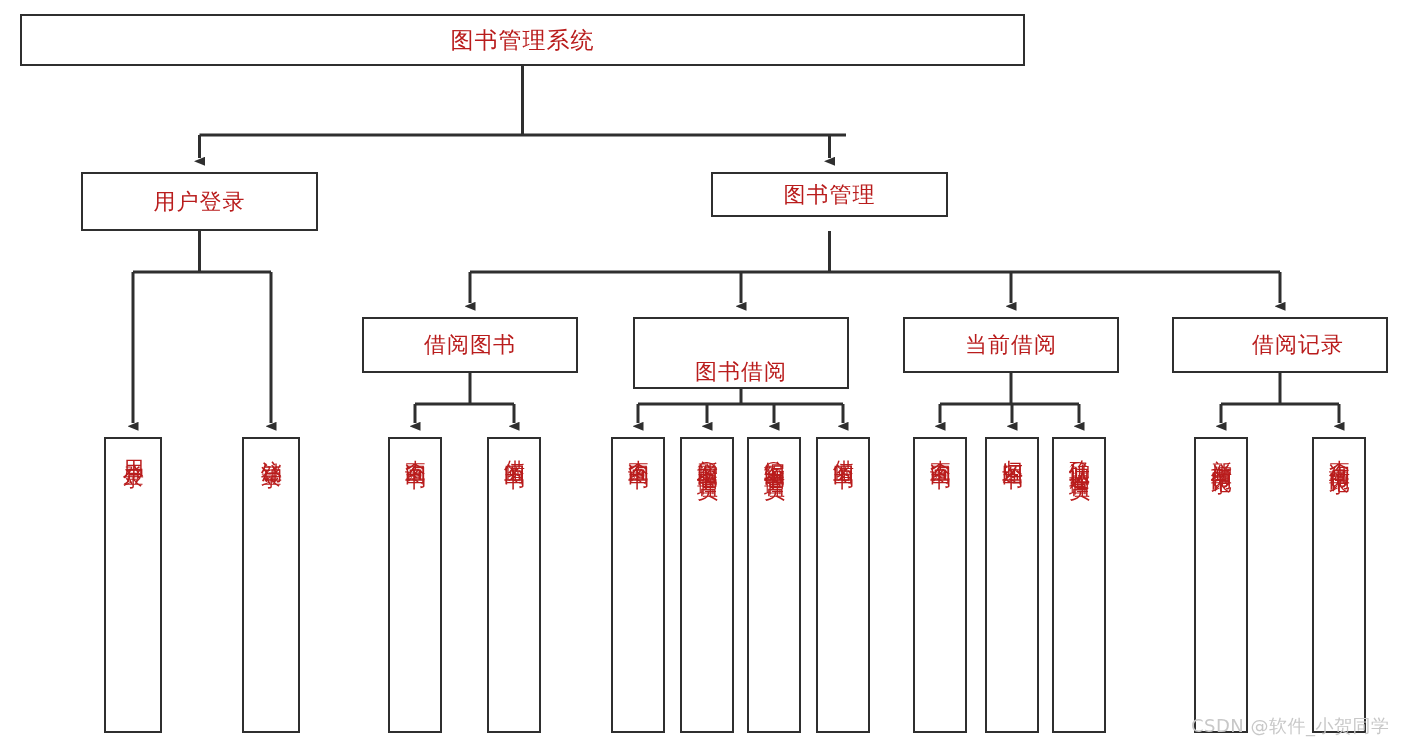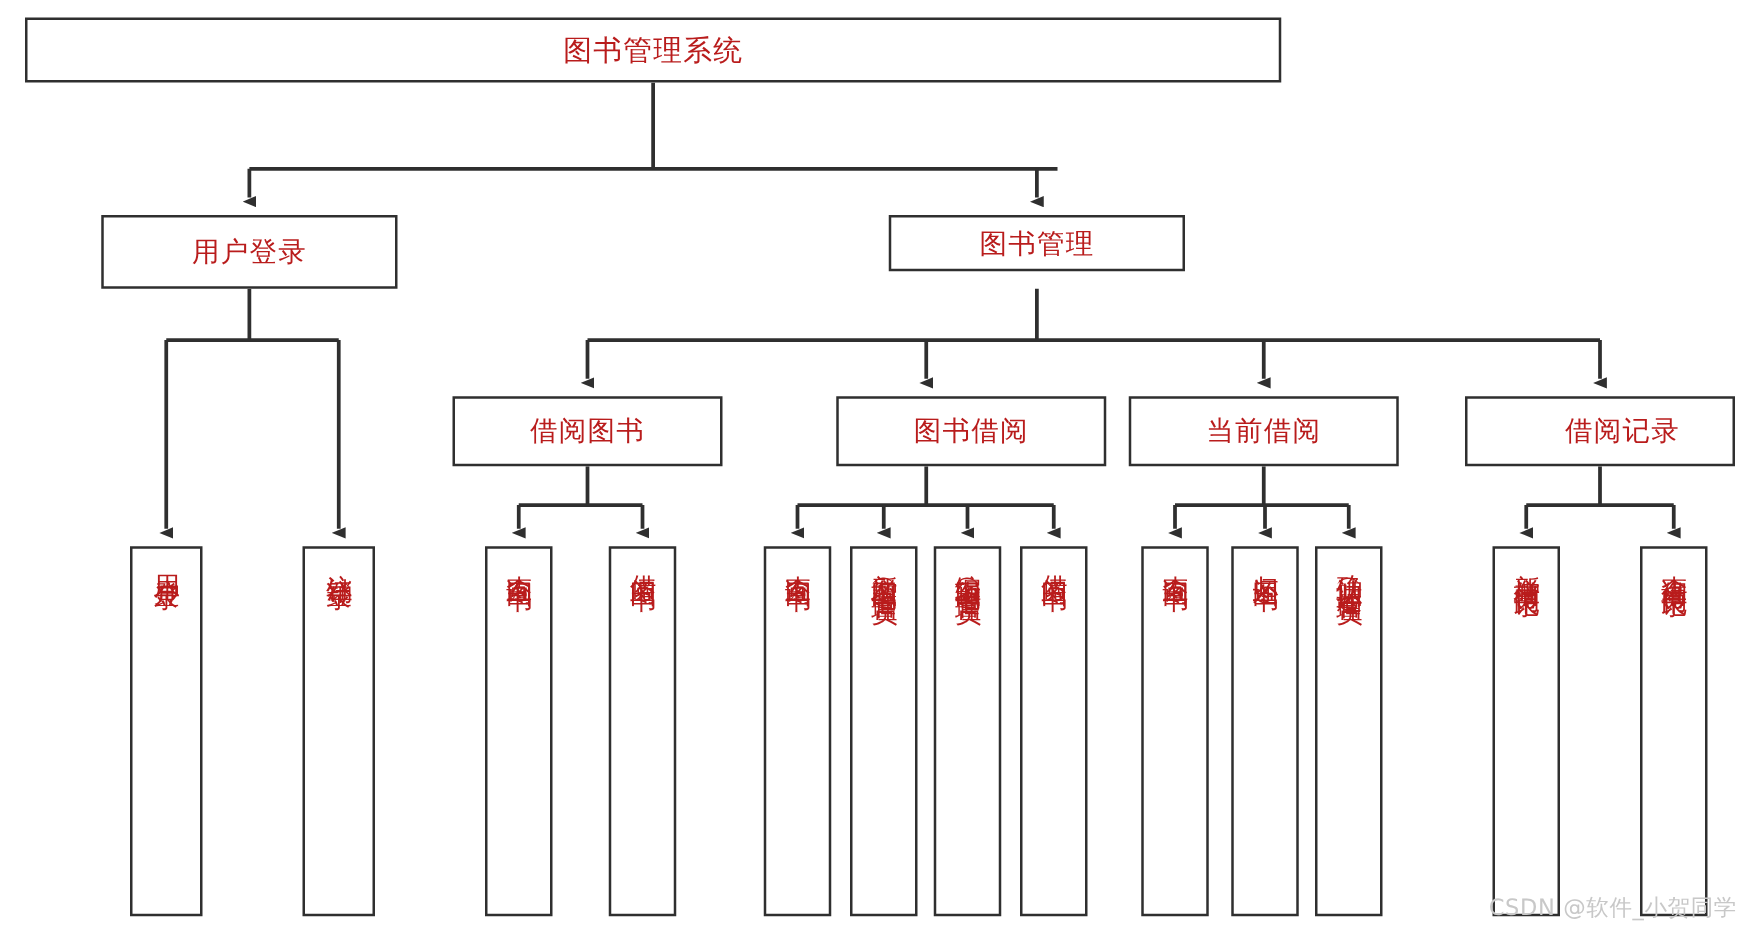--- a/index.html
+++ b/index.html
@@ -131,21 +131,21 @@
   <div class="node lvl1" style="left:81px;top:172px;width:237px;height:59px;">
     <span class="htext">用户登录</span>
   </div>
   <div class="node lvl1" style="left:711px;top:172px;width:237px;height:45px;">
     <span class="htext">图书管理</span>
   </div>
 
   <div class="node lvl2" style="left:362px;top:317px;width:216px;height:56px;">
     <span class="htext">借阅图书</span>
   </div>
-  <div class="node lvl2" style="left:669px;top:317px;width:216px;height:56px;">
+  <div class="node lvl2" style="left:633px;top:317px;width:216px;height:72px;align-items:flex-end;">
     <span class="htext">图书借阅</span>
   </div>
   <div class="node lvl2" style="left:903px;top:317px;width:216px;height:56px;">
     <span class="htext">当前借阅</span>
   </div>
   <div class="node lvl2" style="left:1172px;top:317px;width:216px;height:56px;padding-left:36px;">
     <span class="htext">借阅记录</span>
   </div>
 
   <div class="node leaf" style="left:104px;top:437px;width:58px;height:296px;">

